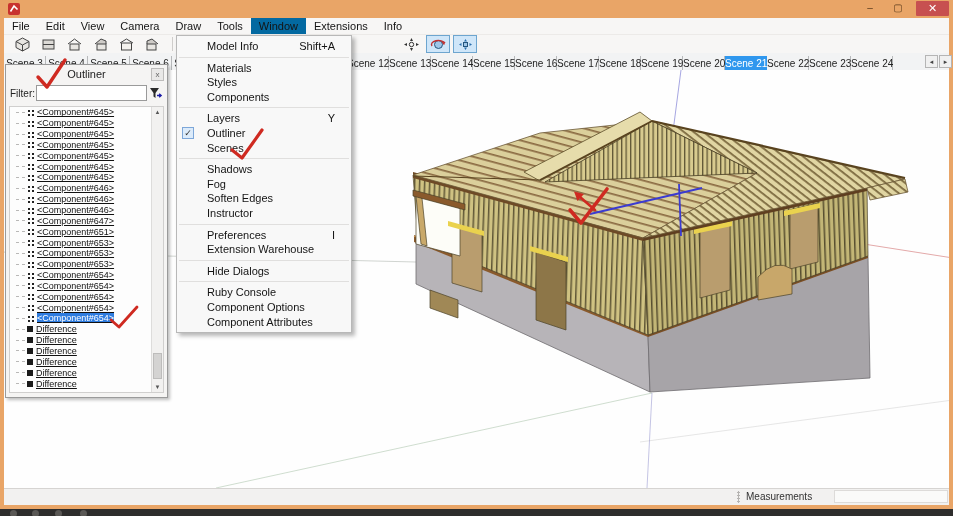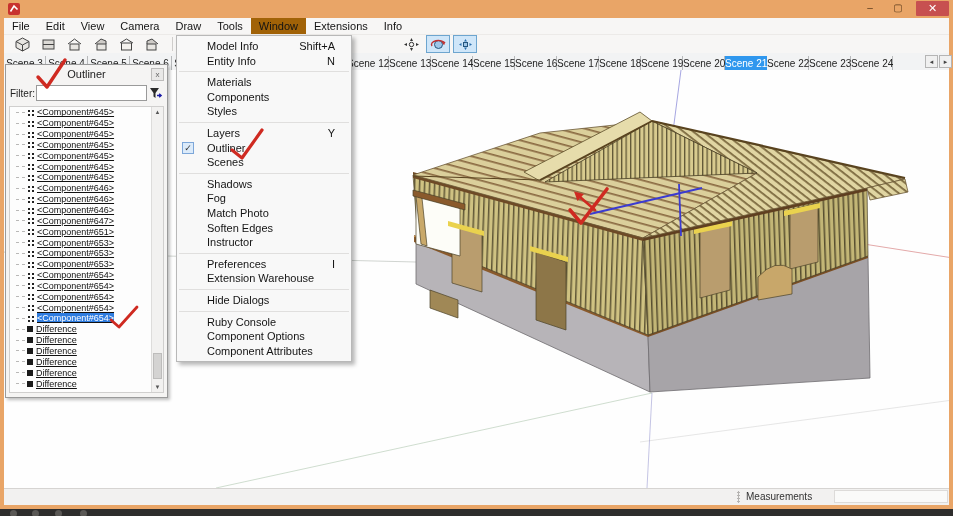--- a/index.html
+++ b/index.html
@@ -13,21 +13,21 @@
   .taskbar{position:absolute;left:0;top:509px;width:953px;height:7px;background:#2e2d2c;}
   .taskbar i{position:absolute;top:1px;width:7px;height:7px;border-radius:50%;background:#5a5855;}
   .app-logo{position:absolute;left:8px;top:3px;width:12px;height:12px;}
   .cap-btn{position:absolute;top:1px;height:15px;text-align:center;font-size:10px;line-height:14px;color:#5d3d1d;cursor:default;}
   .cap-min{left:858px;width:24px;}
   .cap-max{left:886px;width:24px;}
   .cap-close{left:916px;width:33px;background:#c75050;color:#fff;font-size:11px;border-radius:1px;}
   
   .menubar{position:absolute;left:4px;top:18px;width:945px;height:16px;background:#f7f6f5;font-size:11px;color:#141414;display:flex;align-items:stretch;border-bottom:1px solid #eceae8;}
   .menubar .mi{padding:0 8px;line-height:16px;}
-  .menubar .mi.active{background:#a16207;}
+  .menubar .mi.active{background:#0369a1;}
   
   .toolbar{position:absolute;left:4px;top:35px;width:945px;height:18px;background:#f7f6f5;border-bottom:1px solid #dddbd9;}
   .tb-btn{position:absolute;top:0;width:24px;height:18px;display:flex;align-items:center;justify-content:center;}
   .tb-btn.pressed{background:#cfe6f9;border:1px solid #6da5cf;box-sizing:border-box;}
   .tb-sep{position:absolute;top:2px;left:168px;width:1px;height:14px;background:#cfcdcb;}
   
   .tabs{position:absolute;left:4px;top:53px;width:945px;height:17px;background:#f2f3f4;border-bottom:1px solid #d4d3d2;white-space:nowrap;overflow:hidden;}
   .tab{display:inline-block;height:16px;line-height:16px;font-size:10px;color:#222;text-align:center;width:41px;border-right:1px solid #b7b9bb;}
   .tab.wide{width:48px;}
   .tab.active{background:#2f97ee;color:#fff;border-right-color:#2f97ee;}
@@ -410,33 +410,31 @@
         <div class="trow">
           <span class="dash"></span>
           <span class="dicon"></span>
           <span class="tlabel">Difference</span>
         </div>
       </div>
   </div>
 
   <div class="dropdown">
       <div class="drow"><span>Model Info</span><span class="sc">Shift+A</span></div>
-      <div class="drow"><span>Entity Info</span><span class="sc">N</span></div>
       <div class="msep"></div>
       <div class="drow"><span>Materials</span></div>
+      <div class="drow"><span>Styles</span></div>
       <div class="drow"><span>Components</span></div>
-      <div class="drow"><span>Styles</span></div>
       <div class="msep"></div>
       <div class="drow"><span>Layers</span><span class="sc">Y</span></div>
       <div class="drow"><span class="chk">✓</span><span>Outliner</span></div>
       <div class="drow"><span>Scenes</span></div>
       <div class="msep"></div>
       <div class="drow"><span>Shadows</span></div>
       <div class="drow"><span>Fog</span></div>
-      <div class="drow"><span>Match Photo</span></div>
       <div class="drow"><span>Soften Edges</span></div>
       <div class="drow"><span>Instructor</span></div>
       <div class="msep"></div>
       <div class="drow"><span>Preferences</span><span class="sc">I</span></div>
       <div class="drow"><span>Extension Warehouse</span></div>
       <div class="msep"></div>
       <div class="drow"><span>Hide Dialogs</span></div>
       <div class="msep"></div>
       <div class="drow"><span>Ruby Console</span></div>
       <div class="drow"><span>Component Options</span></div>

